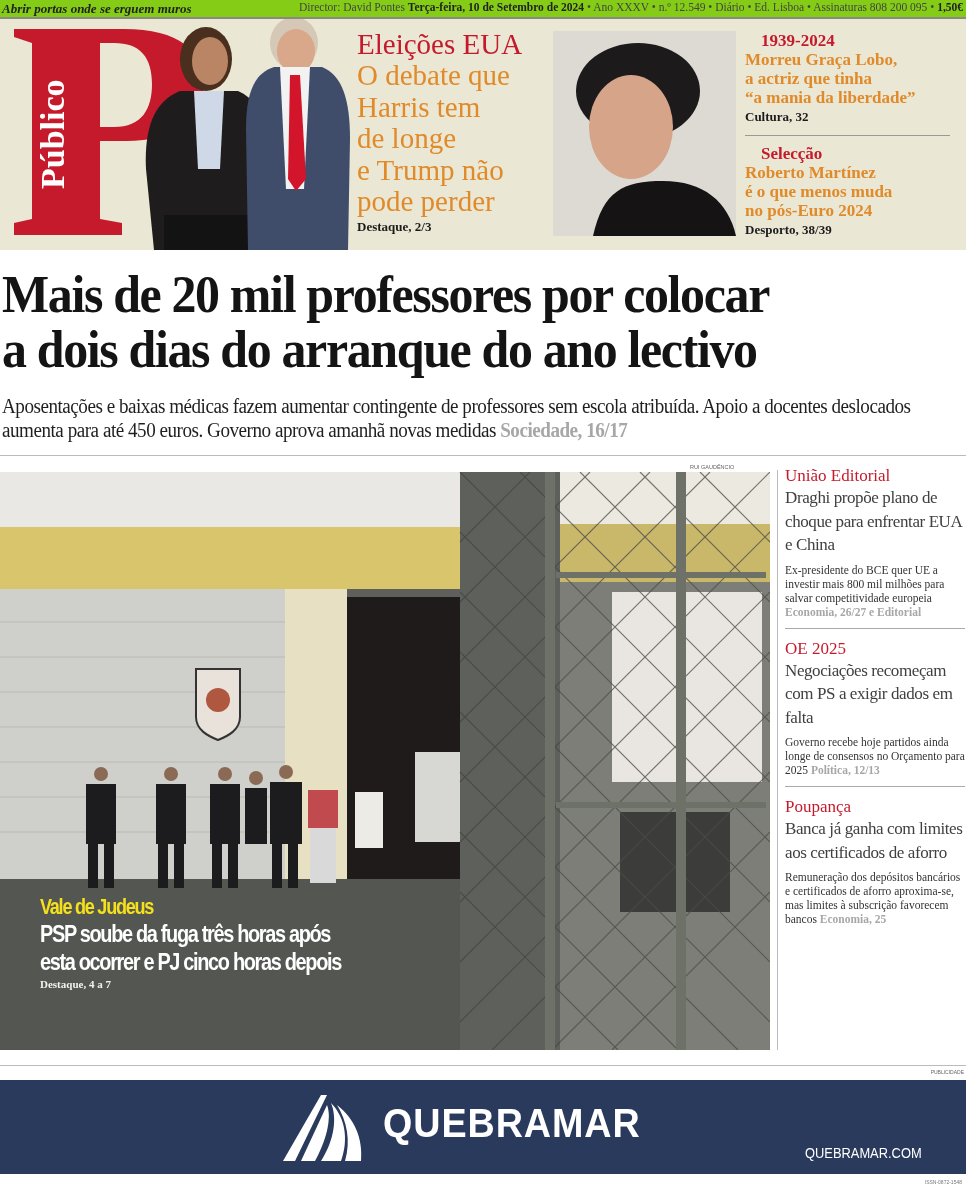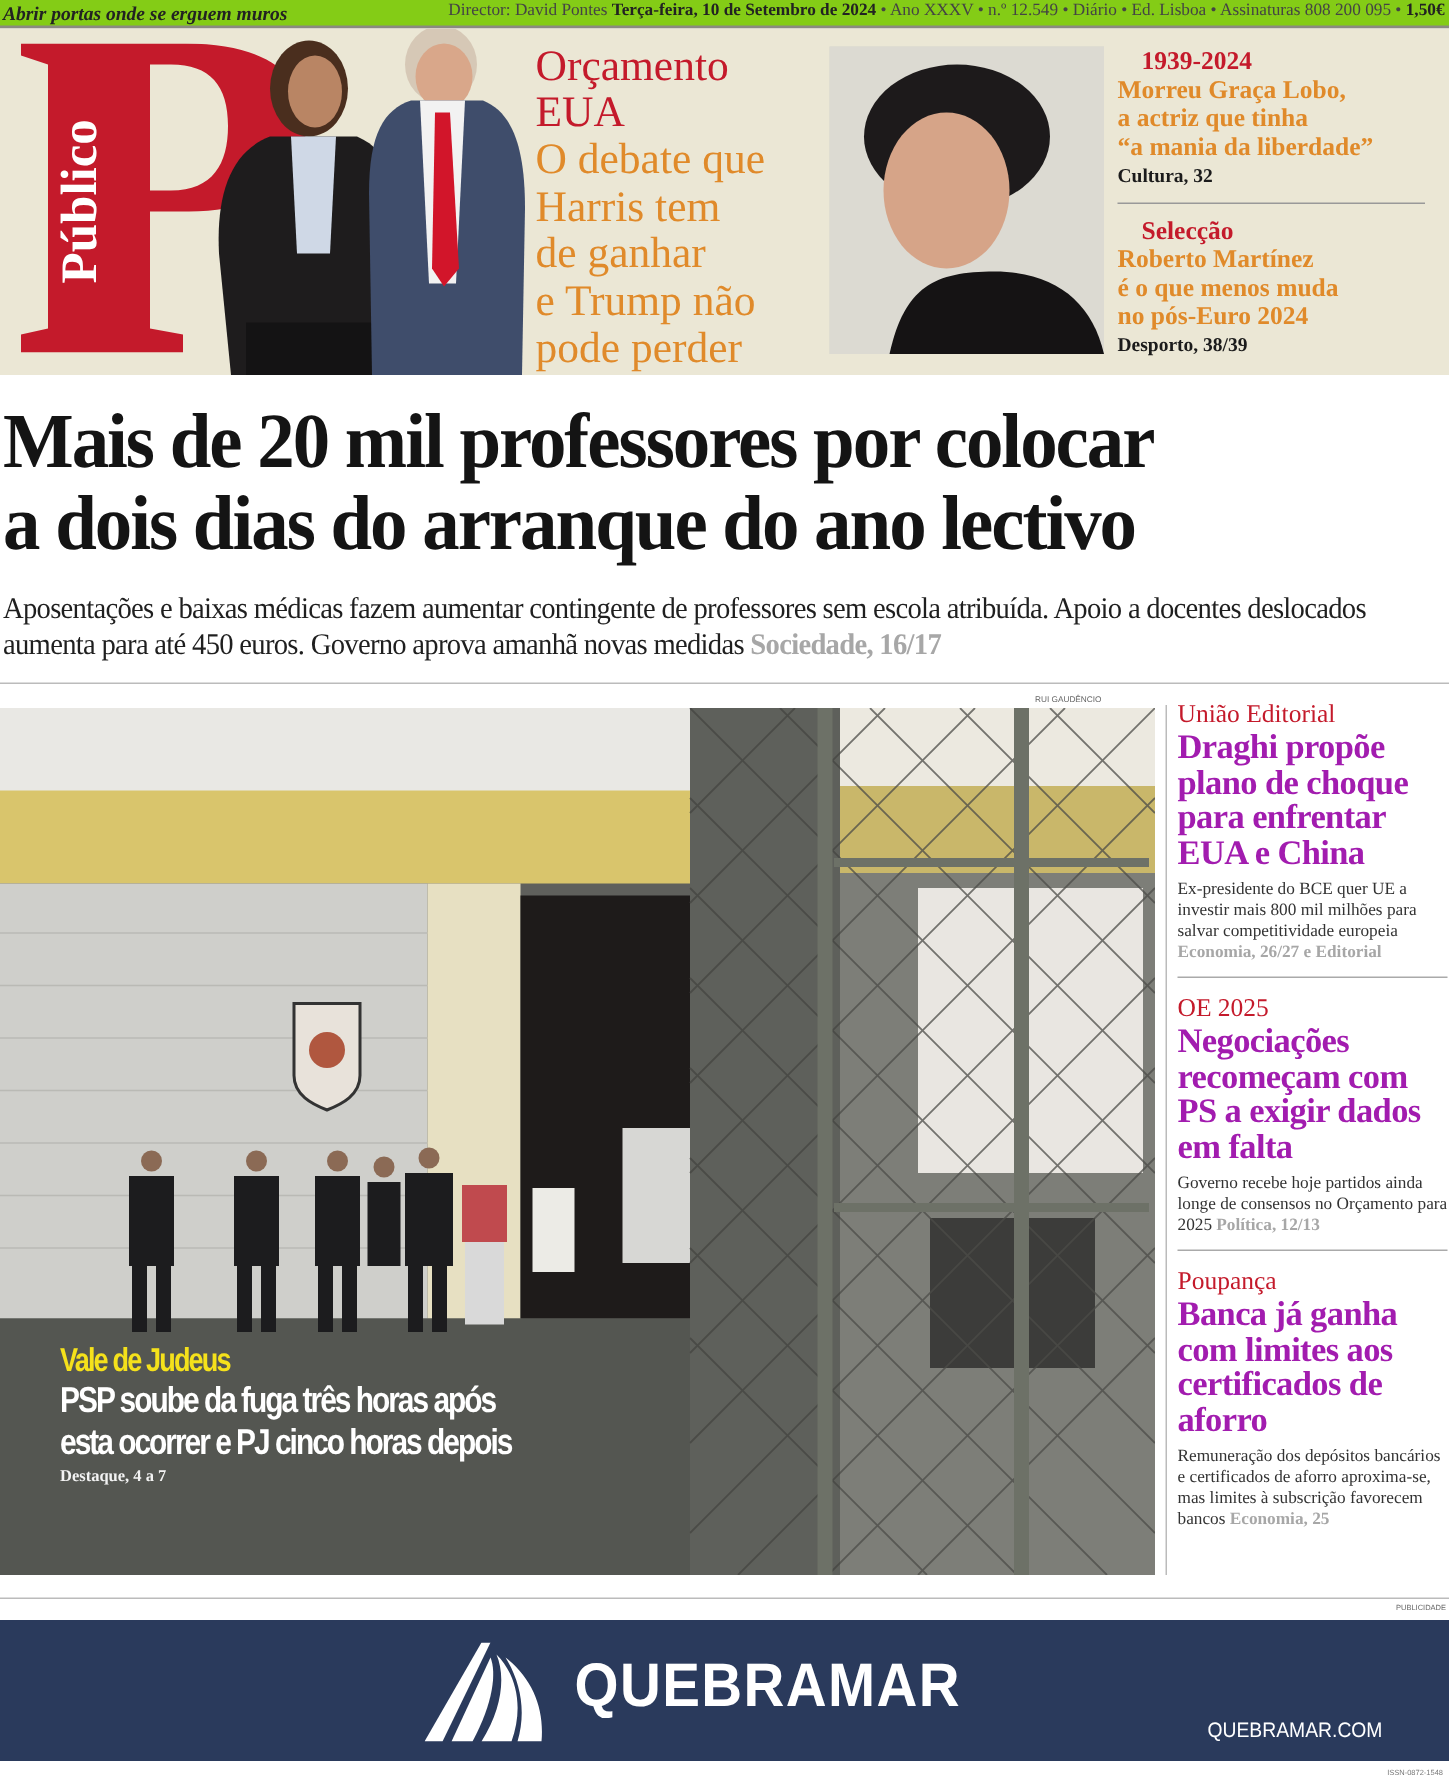--- a/index.html
+++ b/index.html
@@ -46,21 +46,21 @@
   .photo-caption { position: absolute; left: 16px; top: 894px; width: 440px; margin-left: 24px; }
   .pc-kicker { font-family: "Liberation Sans", sans-serif; font-weight: bold; font-size: 22px; color: #f5e11b; letter-spacing: -1.5px; line-height: 26px; transform: scaleX(0.82); transform-origin: left; }
   .pc-title { font-family: "Liberation Sans", sans-serif; font-weight: bold; font-size: 24px; color: #ffffff; letter-spacing: -1.6px; line-height: 28px; transform: scaleX(0.83); transform-origin: left; white-space: nowrap; }
   .pc-ref { font-family: "Liberation Serif", serif; font-weight: bold; font-size: 11px; color: #f2f2f2; margin-top: 2px; }
 
   
   .rcol-line { position: absolute; left: 777px; top: 470px; width: 1px; height: 580px; background: #bbb; }
   .rcol { position: absolute; left: 785px; top: 466px; width: 180px; }
   .rs { margin-bottom: 0; }
   .rs-kicker { font-family: "Liberation Serif", serif; font-size: 17px; line-height: 20px; color: #c41a2b; }
-  .rs-title { font-family: "Liberation Serif", serif; font-weight: bold; font-size: 23px; line-height: 23.5px; color: #a21caf; letter-spacing: -0.4px; }
+  .rs-title { font-family: "Liberation Serif", serif; font-weight: normal; font-size: 17px; line-height: 23.5px; color: #404040; letter-spacing: -0.4px; }
   .rs-body { font-family: "Liberation Serif", serif; font-size: 11.5px; line-height: 14px; color: #333; margin-top: 6px; }
   .rs-ref { color: #a7a7a7; font-weight: bold; }
   .rs-divider { width: 180px; height: 1px; background: #aaa; margin: 9px 0 10px 0; }
 
   
   .rule-ad { position: absolute; left: 0; top: 1065px; width: 966px; height: 1px; background: #bbb; }
   .ad-label { position: absolute; right: 2px; top: 1069px; font-family: "Liberation Sans", sans-serif; font-size: 5px; color: #666; }
   .ad { position: absolute; left: 0; top: 1080px; width: 966px; height: 94px; background: #2a3a5c; }
   .ad-logo { position: absolute; left: 283px; top: 15px; width: 80px; height: 66px; }
   .ad-brand { position: absolute; left: 383px; top: 20px; font-family: "Liberation Sans", sans-serif; font-weight: bold; font-size: 41px; color: #fff; letter-spacing: 1px; transform: scaleX(0.92); transform-origin: left; }
@@ -98,25 +98,25 @@
   </svg>
   <svg class="photo-trump" viewBox="0 0 108 231">
     <ellipse cx="50" cy="24" rx="24" ry="26" fill="#d6c8b6"></ellipse>
     <ellipse cx="52" cy="32" rx="19" ry="22" fill="#d9a78a"></ellipse>
     <path d="M4 231 L2 110 C2 70 12 54 30 48 L78 48 C98 56 106 80 106 120 L104 231 Z" fill="#3f4d6b"></path>
     <path d="M36 48 L66 48 L60 170 L42 170 Z" fill="#f2f2f2"></path>
     <path d="M46 56 L56 56 L62 160 L52 172 L44 160 Z" fill="#d2152a"></path>
   </svg>
 
   <div class="us-story">
-    <div class="us-kicker kicker-red">Orçamento EUA</div>
+    <div class="us-kicker kicker-red">Eleições EUA</div>
     <div class="us-title">
       <div>O debate que</div>
       <div>Harris tem</div>
-      <div>de ganhar</div>
+      <div>de longe</div>
       <div>e Trump não</div>
       <div>pode perder</div>
     </div>
     <div class="us-ref">Destaque, 2/3</div>
   </div>
 
   <svg class="photo-lobo" viewBox="0 0 183 205">
     <rect width="183" height="205" fill="#dcdad2"></rect>
     <ellipse cx="85" cy="60" rx="62" ry="48" fill="#1d1a1b"></ellipse>
     <ellipse cx="78" cy="96" rx="42" ry="52" fill="#d6a488"></ellipse>

